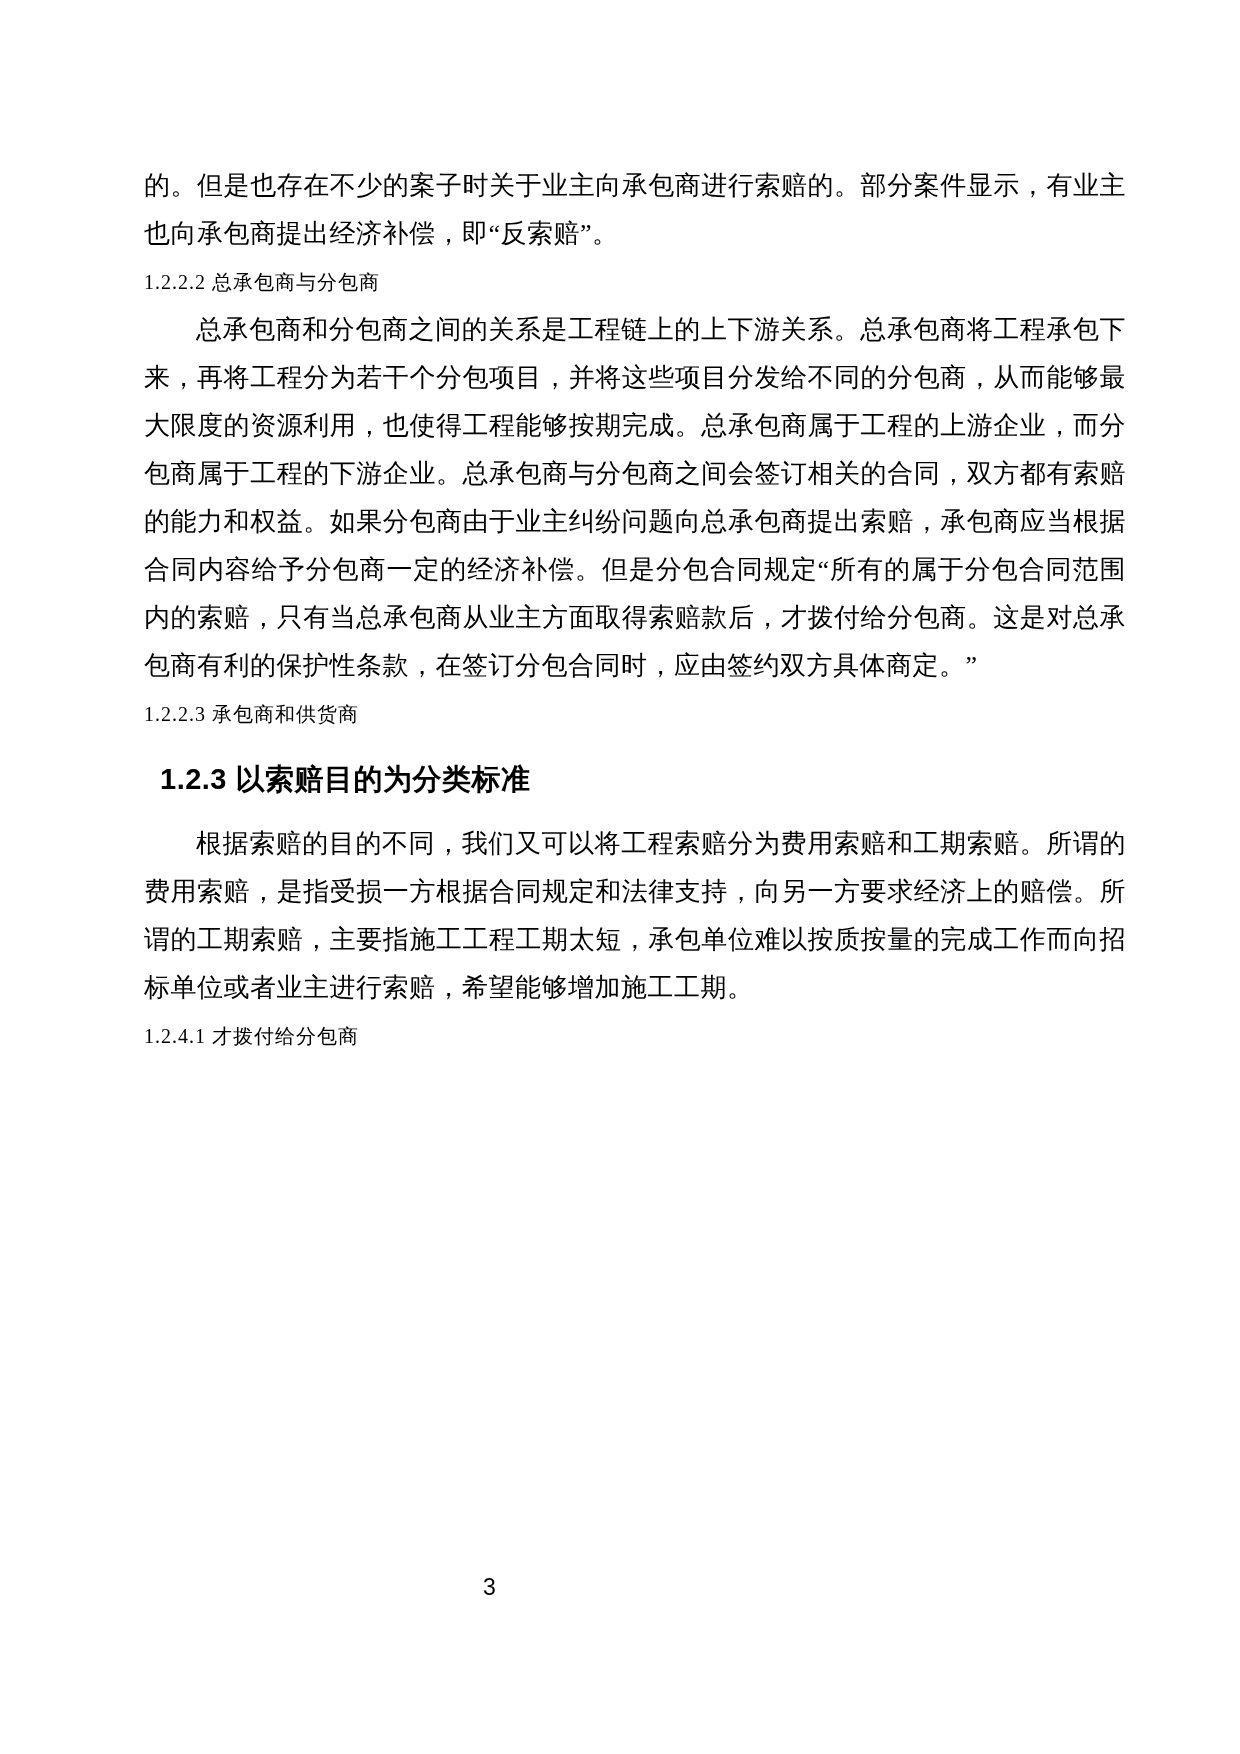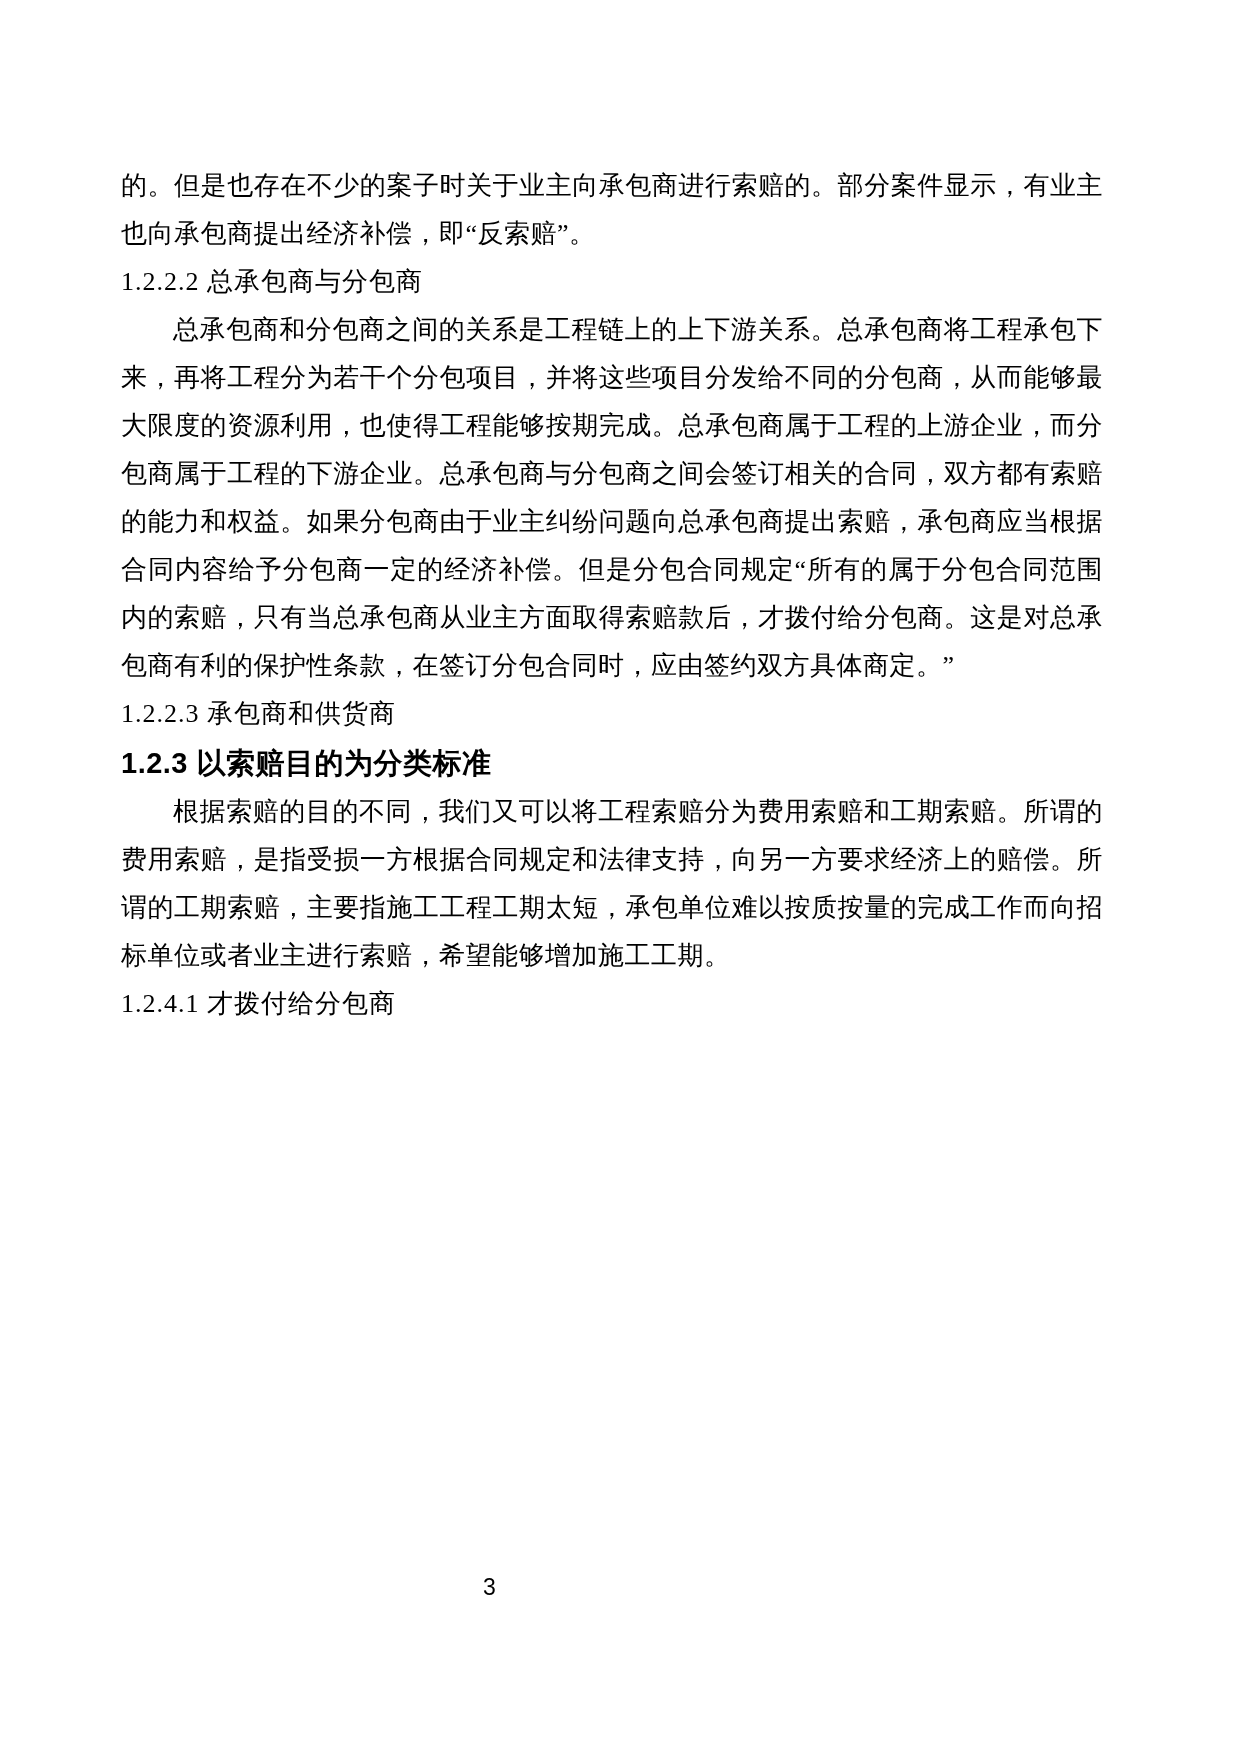--- a/index.html
+++ b/index.html
@@ -15,50 +15,50 @@
     color: #000000;
     overflow: hidden;
   }
   .page {
     position: absolute;
     inset: 0;
     background: #ffffff;
   }
   .content {
     position: absolute;
-    left: 121px;
+    left: 144px;
     top: 162px;
     width: 982px;
   }
   p.body {
     font-size: 26px;
     line-height: 48px;
     text-align: justify;
     text-justify: inter-ideograph;
     margin: 0;
     letter-spacing: 0.5px;
     word-break: break-all;
   }
   p.body.indent {
     text-indent: 2em;
   }
   h3.h-serif {
-    font-size: 26px;
+    font-size: 20px;
     line-height: 48px;
     font-weight: normal;
     font-family: "Liberation Serif", "DejaVu Serif", serif;
     margin: 0;
     letter-spacing: 1px;
   }
   h2.h-bold {
     font-size: 29px;
     line-height: 50px;
     font-weight: bold;
     font-family: "Liberation Sans", "DejaVu Sans", sans-serif;
-    margin: 0;
+    margin: 16px;
     letter-spacing: 0.5px;
   }
   
   .h2222 { margin-top: 22px; }
   .p2    { margin-top: 26px; }
   .h2223 { margin-top: 44px; }
   .p3    { margin-top: 14px; }
   .h123  { margin-top: 32px; }
   .p4    { margin-top: 38px; }
   .h124  { margin-top: 36px; }

